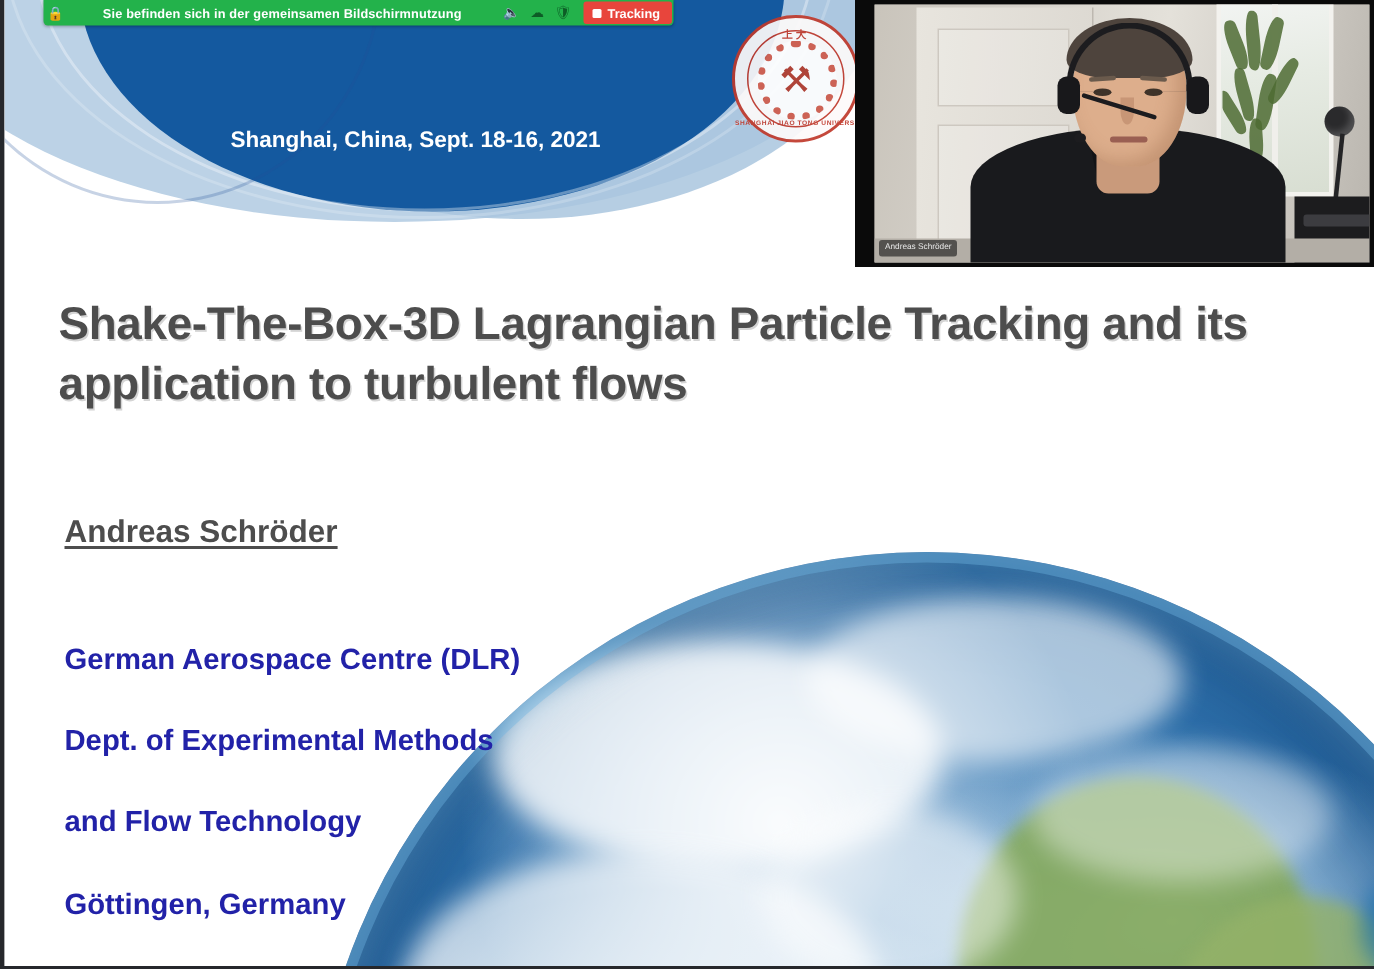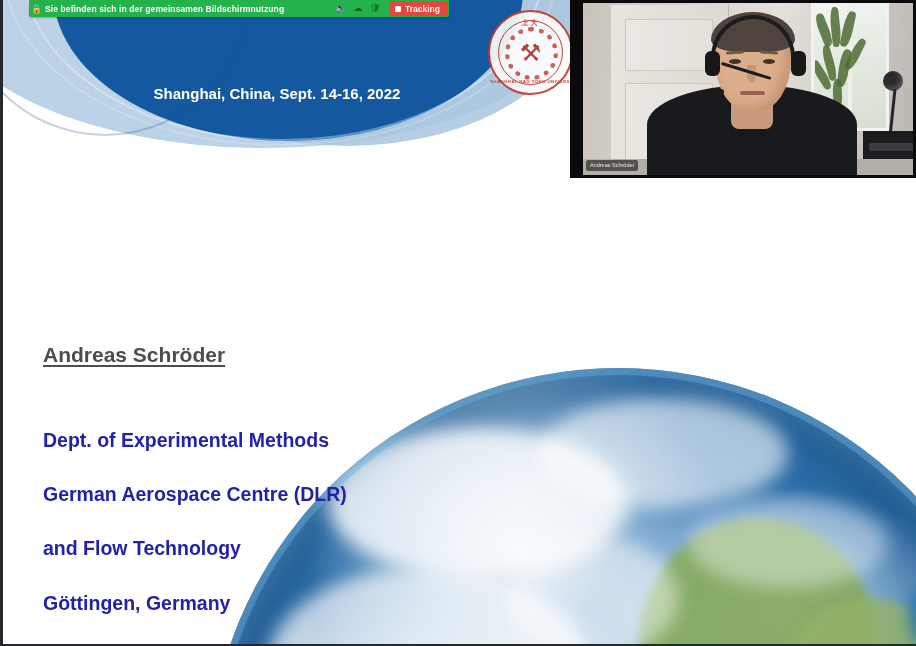--- a/index.html
+++ b/index.html
@@ -272,20 +272,21 @@
     box-shadow: 0 1px 2px rgba(0,0,0,.25);
   }
   .share-lock {
     width: 16px;
     display: flex; align-items: center; justify-content: center;
     color: #0a4d1f;
     font-size: 9px;
   }
   .share-text {
     flex: 1;
+    text-align: center;
     color: #ffffff;
     font-size: 8.5px;
     font-weight: bold;
     letter-spacing: .1px;
     white-space: nowrap;
     overflow: hidden;
   }
   .share-icons {
     display: flex;
     align-items: center;
@@ -553,21 +554,21 @@
   <div id="slide">
 
     <div class="banner-wrap">
       <div class="banner-pale"></div>
       <div class="banner-pale2"></div>
       <div class="banner-main"></div>
       <div class="banner-arc arc-a"></div>
       <div class="banner-arc arc-b"></div>
       <div class="banner-arc arc-c"></div>
     </div>
-    <div class="isfv-sub">Shanghai, China, Sept. 14-16, 2022</div>
+    <div class="isfv-sub">Shanghai, China, Sept. 18-16, 2021</div>
 
     <div class="seal">
       <div class="seal-inner"></div>
       <div class="seal-toptext">上大</div>
       <div class="seal-glyph">⚒</div>
       <div class="seal-arctext">SHANGHAI JIAO TONG UNIVERSITY</div>
     </div>
 
     <div class="globe">
       <div class="land l1"></div>
@@ -578,26 +579,27 @@
       <div class="cloud c1"></div>
       <div class="cloud c2"></div>
       <div class="cloud c3"></div>
       <div class="cloud c4"></div>
       <div class="cloud c5"></div>
 
       <div class="globe-rim"></div>
 
     </div>
 
+    <div class="slide-title">Shake-The-Box-3D Lagrangian Particle Tracking and its application to turbulent flows</div>
 
     <div class="author">Andreas Schröder</div>
 
     <div class="affil">
+      <div>German Aerospace Centre (DLR)</div>
       <div>Dept. of Experimental Methods</div>
-      <div>German Aerospace Centre (DLR)</div>
       <div>and Flow Technology</div>
       <div>Göttingen, Germany</div>
     </div>
 
   </div>
 
   <div class="share-bar">
     <span class="share-lock">🔒</span>
     <span class="share-text">Sie befinden sich in der gemeinsamen Bildschirmnutzung</span>
     <span class="share-icons">

